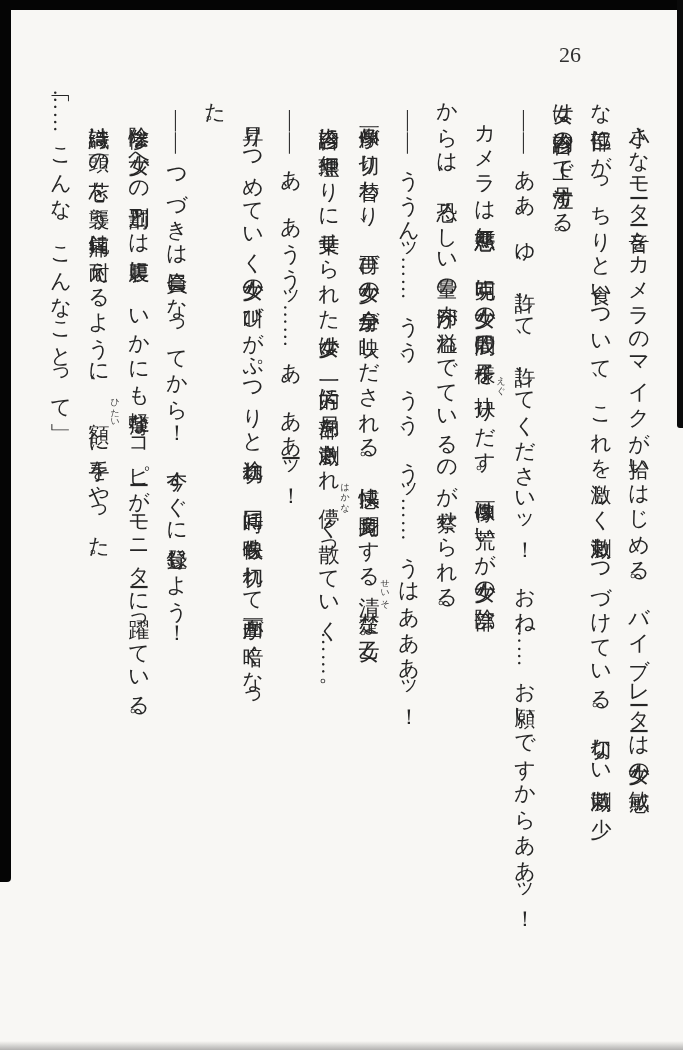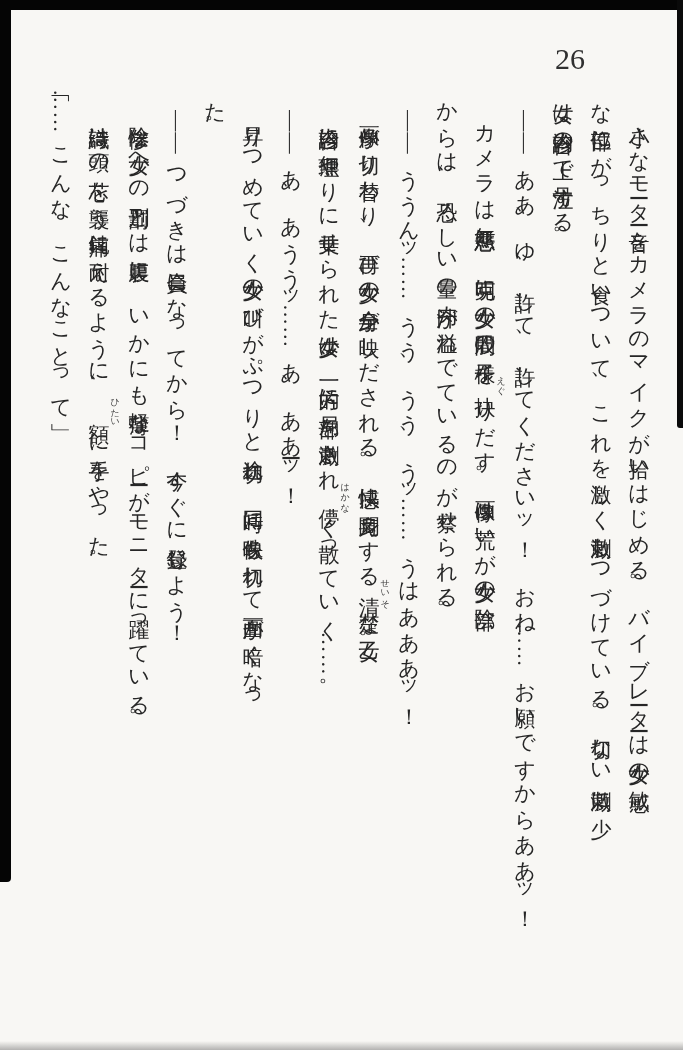--- a/index.html
+++ b/index.html
@@ -39,21 +39,21 @@
     bottom: 0; left: 0;
     width: 683px; height: 9px;
     background: linear-gradient(to bottom, rgba(0,0,0,0), rgba(110,110,110,0.5));
   }
   .page-number {
     position: absolute;
     top: 42px;
     left: 548px;
     width: 44px;
     text-align: center;
-    font-size: 30px;
+    font-size: 22px;
     color: #303030;
   }
   .page-text {
     position: absolute;
     top: 88px;
     right: 25px;
     height: 892px;
     writing-mode: vertical-rl;
     text-orientation: mixed;
     font-size: 21px;

